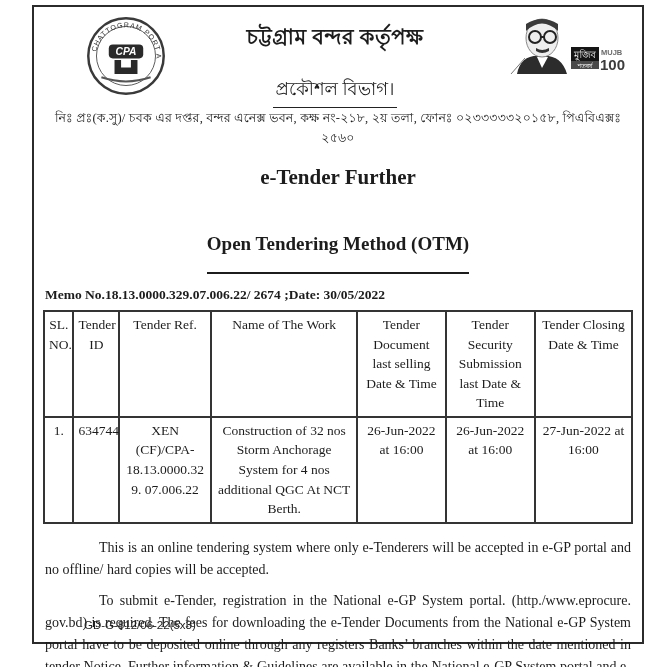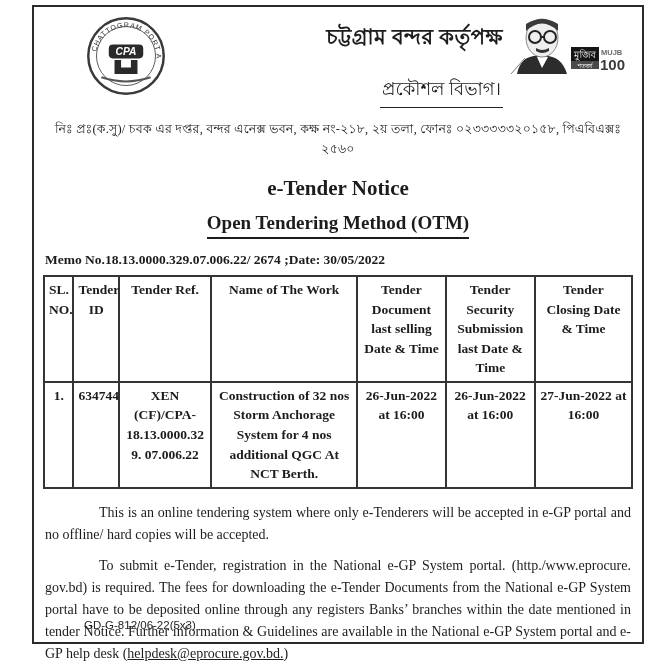--- a/index.html
+++ b/index.html
@@ -3,38 +3,38 @@
 <meta charset="utf-8">
 <style>
   * { margin:0; padding:0; box-sizing:border-box; }
   body { width:651px; height:667px; background:#ffffff; font-family:"Liberation Serif", serif; color:#1c1c1c; }
   .page { position:relative; width:651px; height:667px; background:#fff; overflow:hidden; }
   .frame { position:absolute; left:32px; top:5px; width:612px; height:639px; border:2px solid #2b2b2b; background:#fff; padding:5px 9px 0 9px; }
 
   
   .hdr { display:flex; justify-content:space-between; align-items:flex-start; }
   .seal { width:82px; height:82px; margin-left:42px; margin-top:3px; flex:none; }
-  .hdr-center { text-align:right; padding-top:9px; flex:1;font-family:Liberation Serif, serif; }
+  .hdr-center { text-align:center; padding-top:9px; flex:1;font-family:Liberation Serif, serif; }
   .org-bn { font-size:21px; font-weight:bold; letter-spacing:0.5px; }
   .div-bn-wrap { margin-top:19px; }
   .div-bn { font-size:18px; display:inline-block; border-bottom:1.5px solid #222; padding:0 2px 1px; }
   .mujib { width:128px; height:62px; flex:none; margin-top:2px; margin-right:2px; }
-  .addr { text-align:center; font-size:12.5px; margin-top:12px; letter-spacing:0.2px; }
+  .addr { text-align:center; font-size:12.5px; margin-top:1px; letter-spacing:0.2px; }
 
   
   .title { text-align:center; font-size:21px; font-weight:bold; margin-top:16px; }
   .subtitle-wrap { text-align:center; margin-top:11px; }
-  .subtitle { font-size:19px; font-weight:bold; display:inline-block; border-bottom:2px solid #1c1c1c; padding-bottom:3px; }
+  .subtitle { font-size:19px; font-weight:bold; display:inline-block; border-bottom:2px solid #1c1c1c; padding-bottom:17px;margin-top:32px; }
 
   
   .memo-row { display:flex; margin-top:13px; font-size:13.5px; font-weight:bold; padding:0 2px; }
 
   
   table.tender { width:100%; border-collapse:collapse; margin-top:7px; font-size:13.5px; table-layout:fixed; }
-  table.tender th, table.tender td { border:2px solid #343434; vertical-align:top; padding:3px 4px; font-weight:bold; line-height:1.45; }
+  table.tender th, table.tender td { border:2px solid #343434; vertical-align:top; padding:3px 4px; font-weight:normal; line-height:1.45; }
   table.tender th { text-align:center; height:89px; }
   table.tender td { height:86px; text-align:center; }
   td.cell-work { text-align:left; padding:6px 6px 0 8px;margin-left:20px; }
   col.c1{width:5%;} col.c2{width:7.8%;} col.c3{width:15.6%;} col.c4{width:24.9%;} col.c5{width:15%;} col.c6{width:15.2%;} col.c7{width:16.5%;}
   .wrap-any { overflow-wrap:break-word; }
 
   
   .para { font-size:14px; line-height:22px; text-align:justify; text-indent:54px; margin:13px 2px 0 2px; }
   .para + .para { margin-top:9px; }
   .u { text-decoration:underline; }
@@ -87,21 +87,21 @@
         <text x="82" y="44" fill="#fff" font-size="9.5" text-anchor="middle">মুজিব</text>
         <rect x="68" y="47" width="28" height="8" fill="#4a4a4a"></rect>
         <text x="82" y="53.5" fill="#fff" font-size="6" text-anchor="middle">শতবর্ষ</text>
         <text x="98" y="41" font-size="7.5" fill="#6a6a6a" font-family="Liberation Sans, sans-serif" font-weight="bold">MUJB</text>
         <text x="97" y="56" font-size="15" fill="#3c3c3c" font-family="Liberation Sans, sans-serif" font-weight="bold">100</text>
       </svg>
     </div>
 
     <div class="addr">নিঃ প্রঃ(ক.সু)/ চবক এর দপ্তর, বন্দর এনেক্স ভবন, কক্ষ নং-২১৮, ২য় তলা, ফোনঃ ০২৩৩৩৩৩২০১৫৮, পিএবিএক্সঃ ২৫৬০</div>
 
-    <div class="title">e-Tender Notice</div>
+    <div class="title">e-Tender Further</div>
     <div class="subtitle-wrap"><span class="subtitle">Open Tendering Method (OTM)</span></div>
 
     <div class="memo-row">
       <span>Memo No.18.13.0000.329.07.006.22/ 2674 ;</span>
       <span>Date: 30/05/2022</span>
     </div>
 
     <table class="tender">
       <colgroup>
         <col class="c1">

